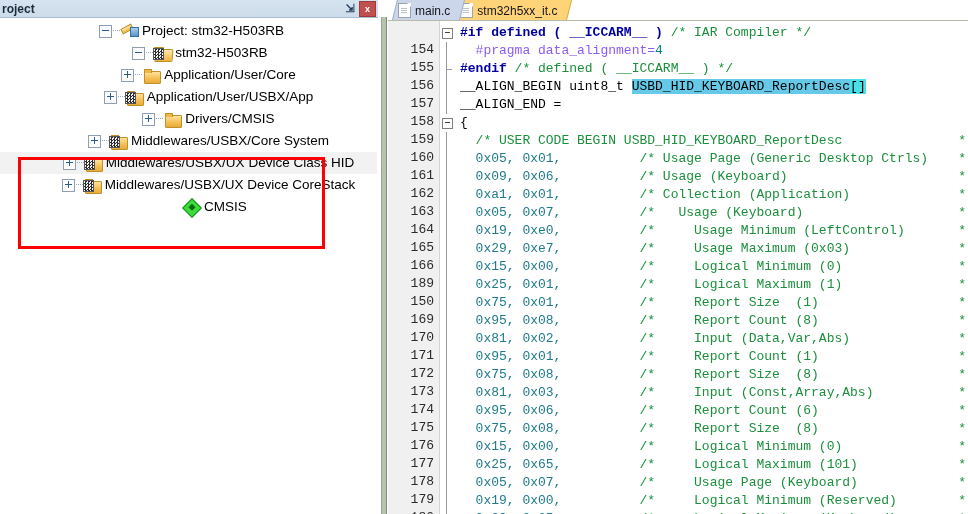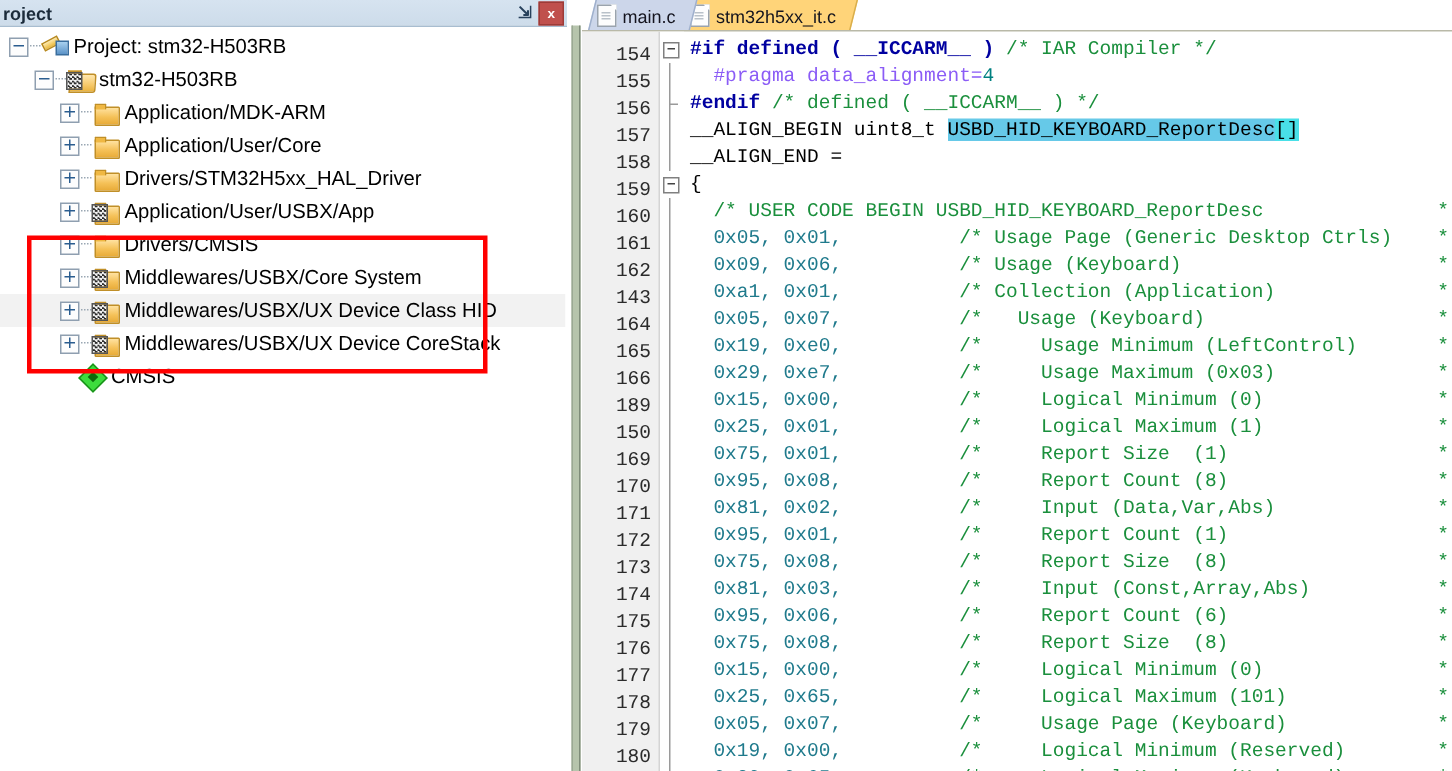--- a/index.html
+++ b/index.html
@@ -77,20 +77,21 @@
 
   
   .tree-row {
     height: 22px;
     display: flex;
     align-items: center;
     font-size: 13.5px;
     color: #000000;
     white-space: nowrap;
     position: relative;
+    justify-content: center;
   }
   .tree-row.hl { background: #f2f2f2; }
   .tree-row .label { line-height: 22px; }
 
   .expander {
     width: 11px; height: 11px;
     border: 1px solid #8f9fb0;
     background: #fdfdfd;
     position: relative;
     flex: 0 0 11px;
@@ -343,21 +344,21 @@
     border-top: 1px solid #b9b9a8;
     position: relative;
     overflow: hidden;
   }
   .gutter {
     width: 52px;
     flex: 0 0 52px;
     background: #f0f0f0;
     border-right: 1px solid #d4d4d4;
     text-align: right;
-    padding-top: 7px;
+    padding-top: 20px;
     box-sizing: border-box;
   }
   .gutter .ln {
     height: 18px;
     line-height: 18px;
     font-family: "Liberation Mono", "DejaVu Sans Mono", monospace;
     font-size: 13px;
     color: #2b2b2b;
     padding-right: 5px;
   }
@@ -465,39 +466,21 @@
             </div>
             <span class="label">stm32-H503RB</span>
           </div>
           <div class="tree-row">
             <div style="flex: 0 0 40px; height: 22px;"></div>
             <div class="expander plus"></div>
             <div class="dots"></div>
             <div class="ico">
               <div class="folder"></div>
             </div>
-            <span class="label">Application/MDK-ARM</span>
-          </div>
-          <div class="tree-row">
-            <div style="flex: 0 0 40px; height: 22px;"></div>
-            <div class="expander plus"></div>
-            <div class="dots"></div>
-            <div class="ico">
-              <div class="folder"></div>
-            </div>
             <span class="label">Application/User/Core</span>
-          </div>
-          <div class="tree-row">
-            <div style="flex: 0 0 40px; height: 22px;"></div>
-            <div class="expander plus"></div>
-            <div class="dots"></div>
-            <div class="ico">
-              <div class="folder"></div>
-            </div>
-            <span class="label">Drivers/STM32H5xx_HAL_Driver</span>
           </div>
           <div class="tree-row">
             <div style="flex: 0 0 40px; height: 22px;"></div>
             <div class="expander plus"></div>
             <div class="dots"></div>
             <div class="ico">
               <div class="folder"></div>
               <div class="checker"></div>
             </div>
             <span class="label">Application/User/USBX/App</span>
@@ -582,21 +565,21 @@
         <div id="gutter-host">
             <div class="ln">154</div>
             <div class="ln">155</div>
             <div class="ln">156</div>
             <div class="ln">157</div>
             <div class="ln">158</div>
             <div class="ln">159</div>
             <div class="ln">160</div>
             <div class="ln">161</div>
             <div class="ln">162</div>
-            <div class="ln">143</div>
+            <div class="ln">163</div>
             <div class="ln">164</div>
             <div class="ln">165</div>
             <div class="ln">166</div>
             <div class="ln">189</div>
             <div class="ln">150</div>
             <div class="ln">169</div>
             <div class="ln">170</div>
             <div class="ln">171</div>
             <div class="ln">172</div>
             <div class="ln">173</div>

